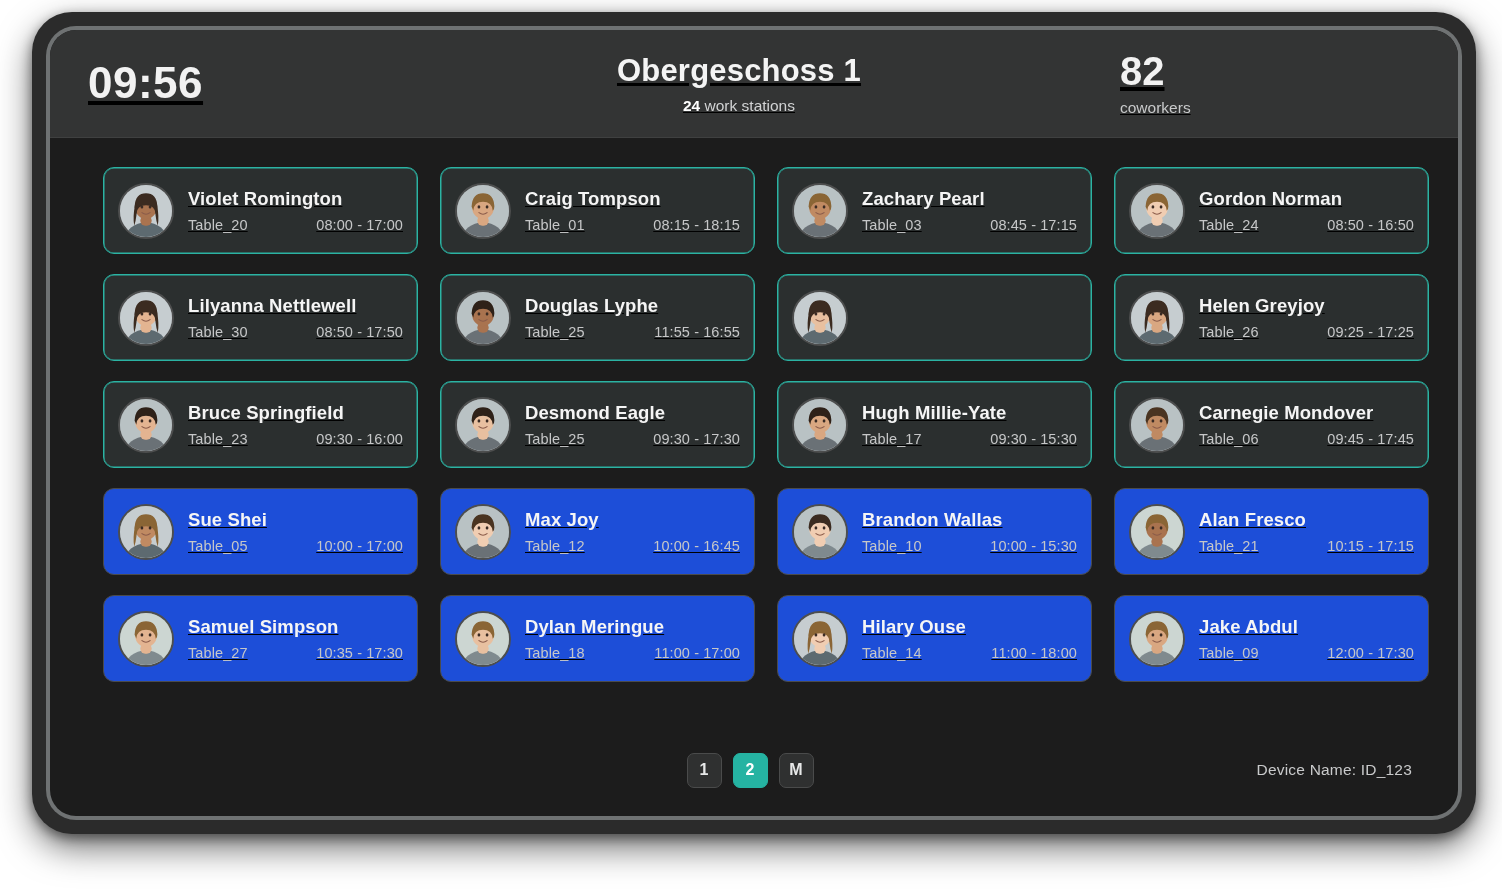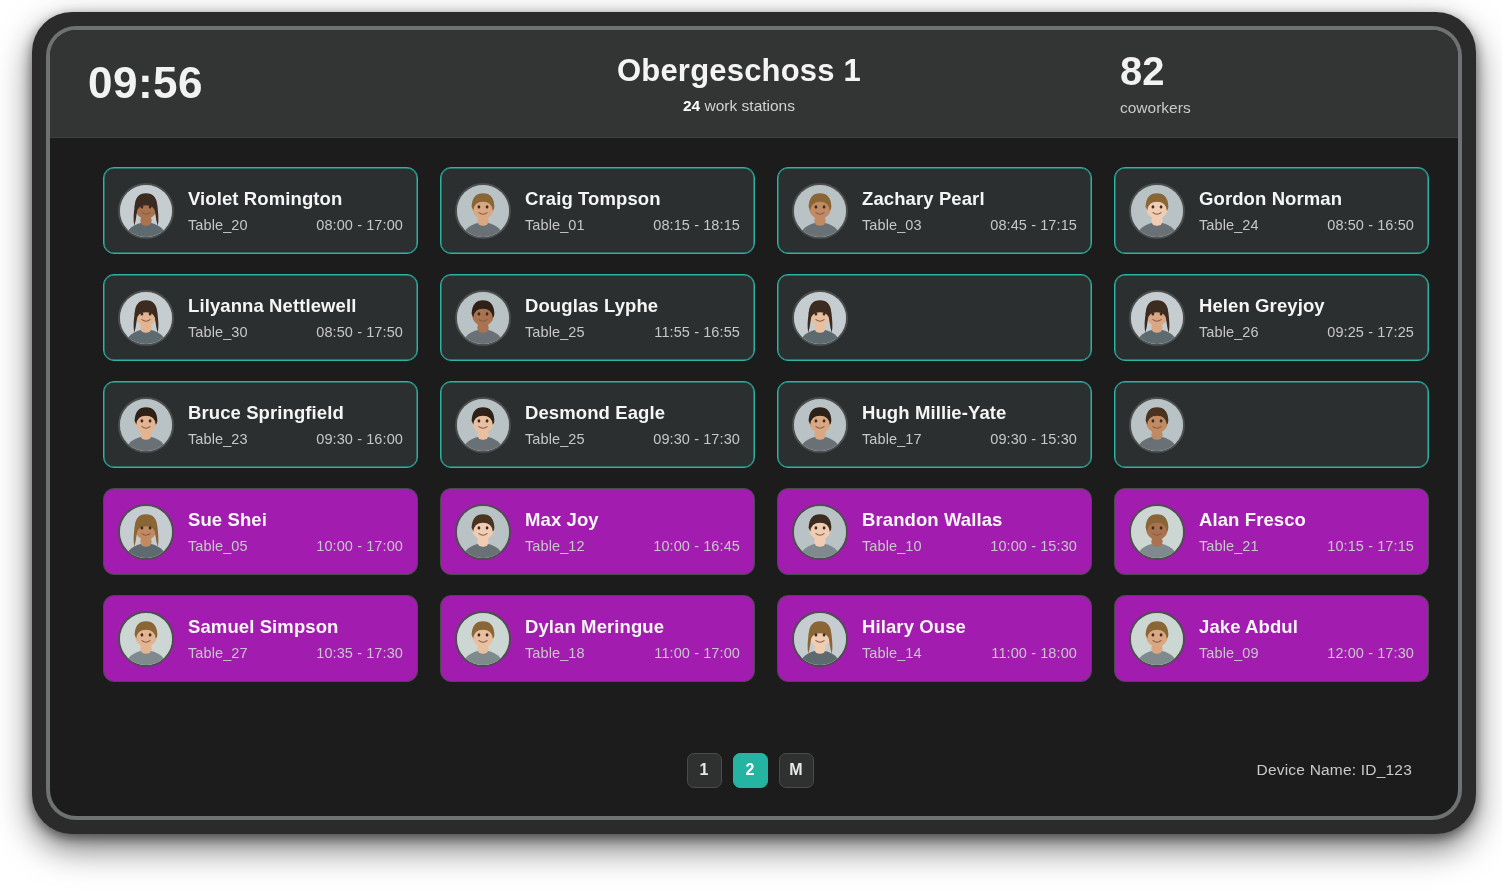--- a/index.html
+++ b/index.html
@@ -37,20 +37,21 @@
     padding: 4px;
   }
 
   .screen {
     position: relative;
     width: 100%;
     height: 100%;
     background: #1c1c1c;
     border-radius: 26px;
     overflow: hidden;
+    text-decoration: underline;
   }
 
   
   .header {
     position: relative;
     height: 108px;
     background: #333434;
     display: flex;
     align-items: center;
     padding: 0 38px;
@@ -113,21 +114,21 @@
     display: grid;
     grid-template-columns: repeat(4, 1fr);
     column-gap: 22px;
     row-gap: 20px;
     margin-left: 24px;
   }
 
   .card {
     position: relative;
     height: 87px;
-    background: #a21caf;
+    background: #1d4ed8;
     border: 1px solid #4a4b4b;
     border-radius: 11px;
     display: flex;
     align-items: center;
     padding: 0 14px;
     overflow: hidden;
   }
   .card.active {
     border-color: #2bb3a3;
     background: #2b2f2f;
@@ -478,20 +479,27 @@
                 <rect width="64" height="64" fill="#b9c2c4"></rect>
                 <ellipse cx="32" cy="68" rx="26" ry="22" fill="#6a7176"></ellipse>
                 <rect x="25" y="38" width="14" height="12" rx="6" fill="#c08a62"></rect>
                 <ellipse cx="32" cy="27" rx="13.5" ry="15" fill="#c08a62"></ellipse>
                 <path d="M18 26 q1 -16 14 -16 q13 0 14 16 q0 4.25 -2 5.666666666666667 q-1 -11 -12 -11 q-11 0 -12 11 q-2 -5.666666666666667 -2 -4.25 z" fill="#4a3421"></path>
                 <ellipse cx="27" cy="27" rx="1.7" ry="2" fill="#3a2b24"></ellipse>
                 <ellipse cx="37" cy="27" rx="1.7" ry="2" fill="#3a2b24"></ellipse>
                 <path d="M27 34 q5 4 10 0" stroke="#8a5b4a" stroke-width="1.4" fill="none" stroke-linecap="round"></path>
               </svg>
             </div>
+            <div class="card-body">
+              <div class="person-name">Carnegie Mondover</div>
+              <div class="card-meta">
+                <span class="table-id">Table_06</span>
+                <span class="time-range">09:45 - 17:45</span>
+              </div>
+            </div>
           </div>
           <div class="card">
             <div class="avatar">
               <svg viewBox="0 0 64 64" preserveAspectRatio="xMidYMid slice">
                 <rect width="64" height="64" fill="#c6cdd0"></rect>
                 <ellipse cx="32" cy="68" rx="26" ry="22" fill="#5d6a70"></ellipse>
                 <rect x="25" y="38" width="14" height="12" rx="6" fill="#c08a62"></rect>
                 <ellipse cx="32" cy="27" rx="13.5" ry="15" fill="#c08a62"></ellipse>
                 <path d="M18 26 q1 -16 14 -16 q13 0 14 16 q0 7.5 -2 10 q-1 -11 -12 -11 q-11 0 -12 11 q-2 -10 -2 -7.5 z" fill="#8a6535"></path>
                 <path d="M18.5 24 q-3 16 -1 26 q4 -12 3 -26 z M45.5 24 q3 16 1 26 q-4 -12 -3 -26 z" fill="#8a6535"></path>

